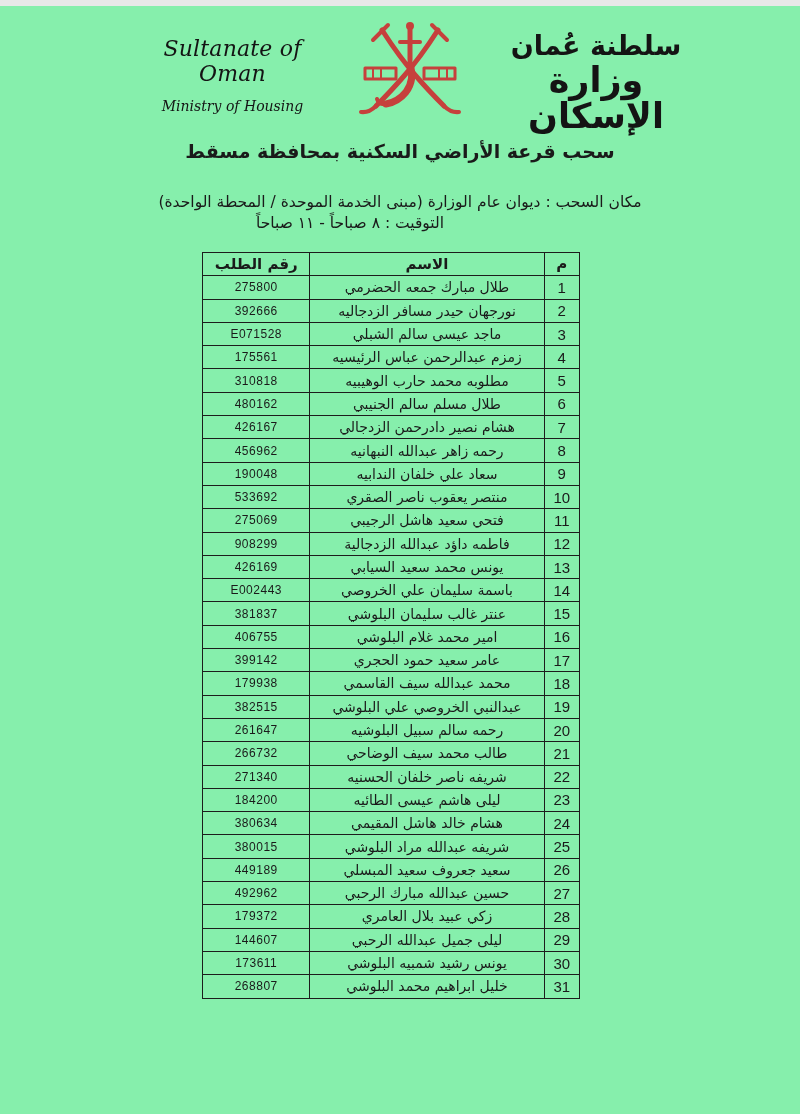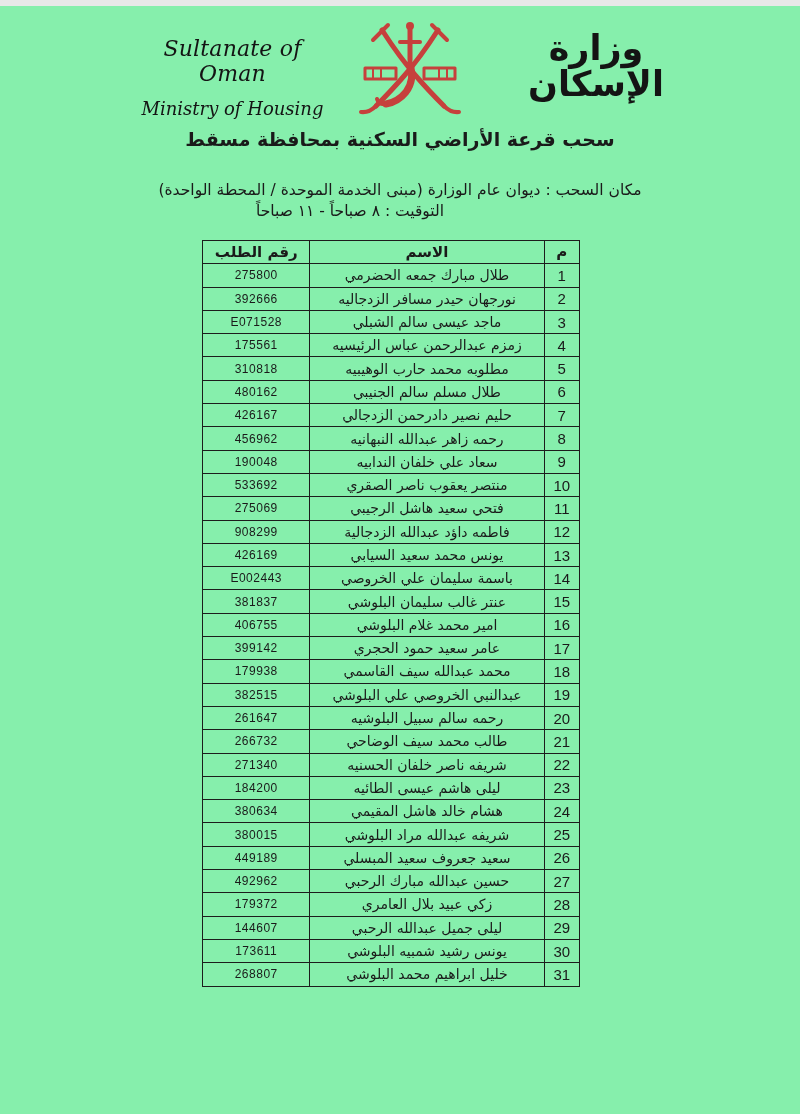--- a/index.html
+++ b/index.html
@@ -6,21 +6,21 @@
   .page{
     width:800px;height:1114px;background:#86efac;margin:6px auto;
     font-family:"DejaVu Sans",sans-serif;color:#1a1a1a;overflow:hidden;
     box-sizing:border-box;
   }
   
   .letterhead{display:flex;align-items:flex-start;padding:14px 92px 0 135px;}
   .org-en{width:195px;text-align:center;font-family:"DejaVu Serif",serif;
           font-style:italic;padding-top:16px;color:#141414;}
   .org-en .en1{font-size:22px;letter-spacing:.2px;}
-  .org-en .en2{font-size:18px;margin-top:12px;}
+  .org-en .en2{font-size:14px;margin-top:12px;}
   .emblem-wrap{flex:0 0 auto;margin:0 16px 0 22px;}
   .org-ar{flex:1;text-align:center;direction:rtl;font-weight:bold;
           padding-top:10px;color:#141414;}
   .org-ar .ar1{font-size:27px;line-height:32px;}
   .org-ar .ar2{font-size:35px;line-height:36px;}
   
   .doc-title{margin-top:6px;text-align:center;direction:rtl;
              font-size:19px;font-weight:bold;}
   .info-block{margin-top:30px;text-align:center;direction:rtl;
               font-size:15.5px;line-height:21px;}
@@ -72,20 +72,21 @@
           <path d="M58,7 V40" stroke-width="5"></path>
           <path d="M48,22 H68" stroke-width="4"></path>
           <circle cx="58" cy="6" r="2.5" stroke-width="3"></circle>
           <path d="M58,44 Q63,60 54,72 Q46,82 34,84" stroke-width="7"></path>
           <path d="M34,84 Q27,85 25,79" stroke-width="4"></path>
         </g>
       </svg>
     </div>
 
     <div class="org-ar">
+      <div class="ar1">سلطنة عُمان</div>
       <div class="ar2">وزارة الإسكان</div>
     </div>
   </div>
 
   <div class="doc-title">سحب قرعة الأراضي السكنية بمحافظة مسقط</div>
 
   <div class="info-block">
     <div class="info-loc">مكان السحب : ديوان عام الوزارة (مبنى الخدمة الموحدة / المحطة الواحدة)</div>
     <div class="info-time">التوقيت : ٨ صباحاً - ١١ صباحاً</div>
   </div>
@@ -130,21 +131,21 @@
     <td class="cell-name">مطلوبه محمد حارب الوهيبيه</td>
     <td class="cell-request">310818</td>
   </tr>
         <tr>
     <td class="cell-serial">6</td>
     <td class="cell-name">طلال مسلم سالم الجنيبي</td>
     <td class="cell-request">480162</td>
   </tr>
         <tr>
     <td class="cell-serial">7</td>
-    <td class="cell-name">حليم نصير دادرحمن الزدجالي</td>
+    <td class="cell-name">هشام نصير دادرحمن الزدجالي</td>
     <td class="cell-request">426167</td>
   </tr>
         <tr>
     <td class="cell-serial">8</td>
     <td class="cell-name">رحمه زاهر عبدالله النبهانيه</td>
     <td class="cell-request">456962</td>
   </tr>
         <tr>
     <td class="cell-serial">9</td>
     <td class="cell-name">سعاد علي خلفان الندابيه</td>

